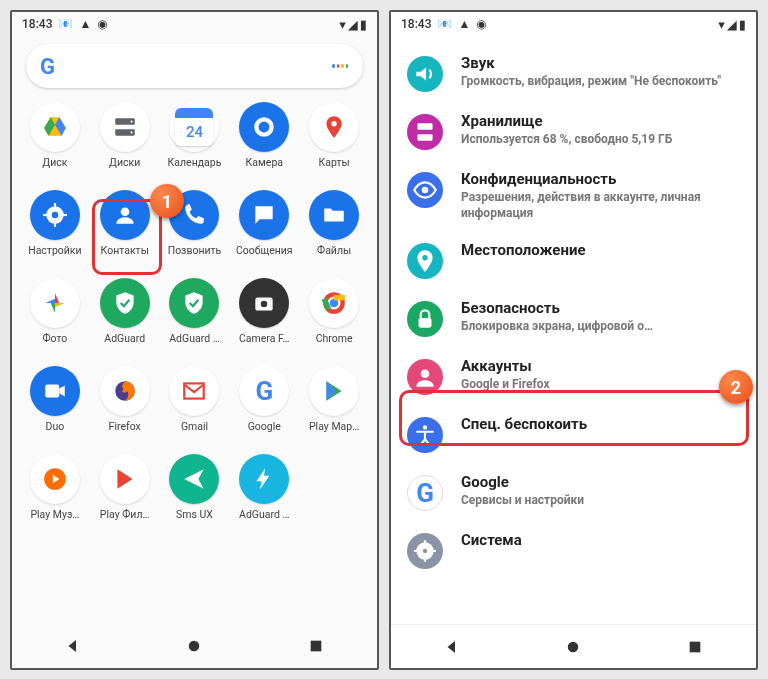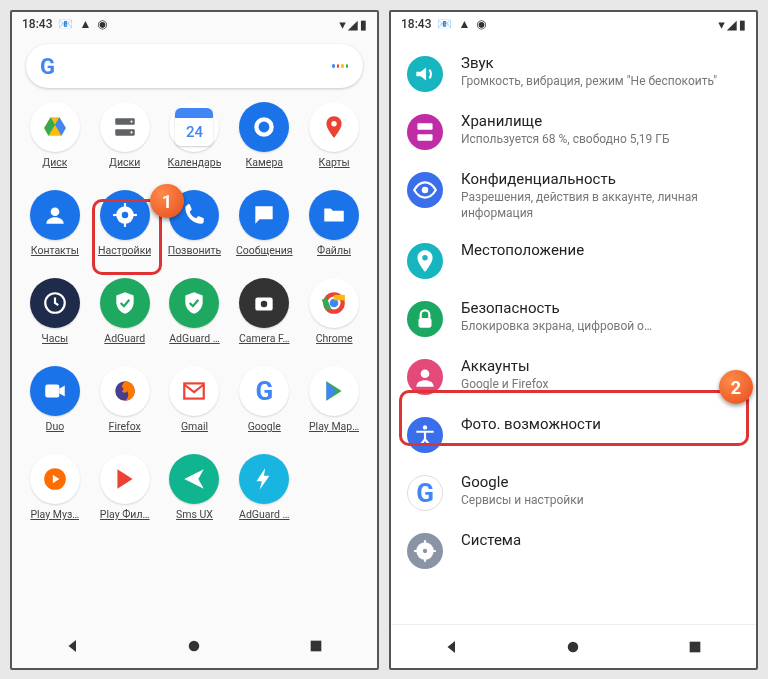--- a/index.html
+++ b/index.html
@@ -66,21 +66,20 @@
 .app-icon {
   width: 50px; height:50px; border-radius:50%;
   display:flex; align-items:center; justify-content:center;
   font-size: 22px; color:#fff;
   box-shadow: 0 1px 2px rgba(0,0,0,0.15);
 }
 .app-label {
   font-size: 10.5px; color:#444; margin-top:4px;
   max-width:66px; white-space:nowrap; overflow:hidden; text-overflow:ellipsis;
   text-align:center;
-  text-decoration:underline;
 }
 .navbar {
   height: 44px;
   display:flex; justify-content:space-around; align-items:center;
 }
 .navbtn { width:24px;height:24px; display:flex;align-items:center;justify-content:center; color:#333;}
 
 
 .callout-box {
   position:absolute;
@@ -104,21 +103,21 @@
   padding: 10px 16px;
   gap: 18px;
 }
 .setting-icon {
   width:36px;height:36px;border-radius:50%;
   flex-shrink:0;
   display:flex;align-items:center;justify-content:center;
   color:#fff; font-size:18px;
   margin-top:2px;
 }
-.setting-text { flex:1; }
+.setting-text { flex:1;font-weight:bold; }
 .setting-title { font-size:15px; color:#222; }
 .setting-sub { font-size:12px; color:#777; margin-top:2px; line-height:1.3; }
 
 
 svg { display:block; }
 </style>
 </head>
 <body>
 
 <div class="phone">
@@ -187,48 +186,48 @@
         <div class="app-label">Камера</div>
       </div>
       <div class="app-item">
         <div class="app-icon" style="background: rgb(255, 255, 255);">
           <svg width="26" height="26" viewBox="0 0 24 24">
             <path d="M12 2C8 2 5 5 5 9c0 5 7 13 7 13s7-8 7-13c0-4-3-7-7-7z" fill="#EA4335"></path>
             <circle cx="12" cy="9" r="2.5" fill="#fff"></circle>
           </svg>
         </div>
         <div class="app-label">Карты</div>
-      </div>
-      <div class="app-item">
-        <div class="app-icon" style="background: rgb(26, 115, 232);">
-          <svg width="26" height="26" viewBox="0 0 24 24">
-            <circle cx="12" cy="9" r="4" fill="#fff"></circle>
-            <path d="M4 20c0-4 4-6 8-6s8 2 8 6" fill="#fff"></path>
-          </svg>
-        </div>
-        <div class="app-label">Контакты</div>
       </div>
       <div class="app-item">
         <div class="app-icon" style="background: rgb(26, 115, 232);">
           <svg width="26" height="26" viewBox="0 0 24 24">
             <circle cx="12" cy="12" r="8" fill="#fff"></circle>
             <circle cx="12" cy="12" r="3" fill="#1a73e8"></circle>
             <g fill="#fff">
               <rect x="11" y="1" width="2" height="4"></rect>
               <rect x="11" y="19" width="2" height="4"></rect>
               <rect x="1" y="11" width="4" height="2"></rect>
               <rect x="19" y="11" width="4" height="2"></rect>
             </g>
           </svg>
         </div>
         <div class="app-label">Настройки</div>
       </div>
       <div class="app-item">
         <div class="app-icon" style="background: rgb(26, 115, 232);">
           <svg width="26" height="26" viewBox="0 0 24 24">
+            <circle cx="12" cy="9" r="4" fill="#fff"></circle>
+            <path d="M4 20c0-4 4-6 8-6s8 2 8 6" fill="#fff"></path>
+          </svg>
+        </div>
+        <div class="app-label">Контакты</div>
+      </div>
+      <div class="app-item">
+        <div class="app-icon" style="background: rgb(26, 115, 232);">
+          <svg width="26" height="26" viewBox="0 0 24 24">
             <path d="M6 3c-1 0-2 1-2 2 0 8 7 15 15 15 1 0 2-1 2-2v-3l-5-2-2 2c-3-1-5-3-6-6l2-2-2-5H6z" fill="#fff"></path>
           </svg>
         </div>
         <div class="app-label">Позвонить</div>
       </div>
       <div class="app-item">
         <div class="app-icon" style="background: rgb(26, 115, 232);">
           <svg width="26" height="26" viewBox="0 0 24 24">
             <path d="M4 4h16v12H8l-4 4z" fill="#fff"></path>
           </svg>
@@ -237,27 +236,29 @@
       </div>
       <div class="app-item">
         <div class="app-icon" style="background: rgb(26, 115, 232);">
           <svg width="26" height="26" viewBox="0 0 24 24">
             <path d="M3 6h6l2 2h10v10H3z" fill="#fff"></path>
           </svg>
         </div>
         <div class="app-label">Файлы</div>
       </div>
       <div class="app-item">
-        <div class="app-icon" style="background: rgb(31, 43, 74);">
-          <svg width="26" height="26" viewBox="0 0 24 24">
-            <circle cx="12" cy="12" r="9" fill="none" stroke="#fff" stroke-width="2"></circle>
-            <path d="M12 7v5l3 2" stroke="#fff" stroke-width="2" fill="none"></path>
-          </svg>
-        </div>
-        <div class="app-label">Часы</div>
+        <div class="app-icon" style="background: rgb(255, 255, 255);">
+          <svg width="26" height="26" viewBox="0 0 24 24">
+            <path d="M12 3l4 9-4 0z" fill="#EA4335"></path>
+            <path d="M21 12l-9 4 0-4z" fill="#FBBC05"></path>
+            <path d="M12 21l-4-9 4 0z" fill="#34A853"></path>
+            <path d="M3 12l9-4 0 4z" fill="#4285F4"></path>
+          </svg>
+        </div>
+        <div class="app-label">Фото</div>
       </div>
       <div class="app-item">
         <div class="app-icon" style="background: rgb(31, 168, 96);">
           <svg width="26" height="26" viewBox="0 0 24 24">
             <path d="M12 2l8 3v6c0 5-3 9-8 11-5-2-8-6-8-11V5z" fill="#fff"></path>
             <path d="M8 12l3 3 5-6" stroke="#1fa860" stroke-width="2" fill="none"></path>
           </svg>
         </div>
         <div class="app-label">AdGuard</div>
       </div>
@@ -478,21 +479,21 @@
         </div>
       </div>
       <div class="setting-item">
         <div class="setting-icon" style="background: rgb(59, 110, 234);">
           <svg width="26" height="26" viewBox="0 0 24 24">
             <circle cx="12" cy="5" r="2" fill="#fff"></circle>
             <path d="M4 9h16M12 9v7m-4 5l4-5 4 5" stroke="#fff" stroke-width="2" fill="none"></path>
           </svg>
         </div>
         <div class="setting-text">
-          <div class="setting-title">Фото. возможности</div>
+          <div class="setting-title">Спец. беспокоить</div>
         </div>
       </div>
       <div class="setting-item">
         <div class="setting-icon" style="background: rgb(255, 255, 255); border: 1px solid rgb(221, 221, 221);">
           <span style="font-size:26px;font-weight:bold;color:#4285F4">G</span>
         </div>
         <div class="setting-text">
           <div class="setting-title">Google</div>
           <div class="setting-sub">Сервисы и настройки</div>
         </div>

